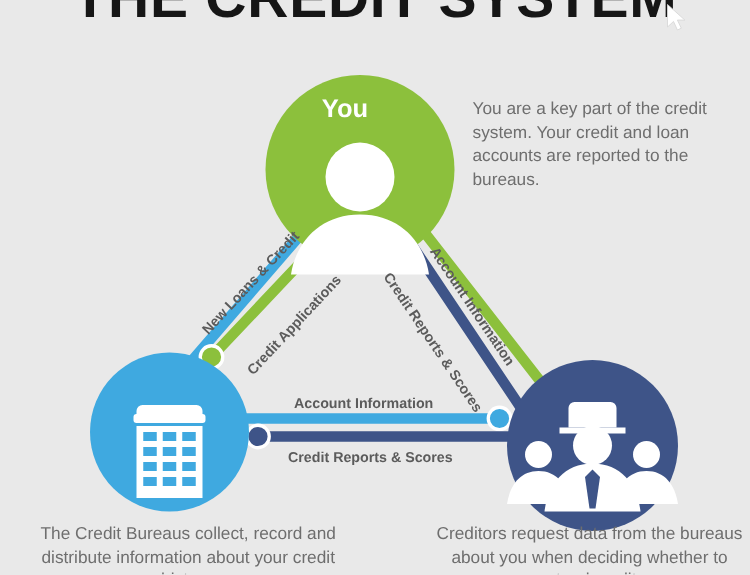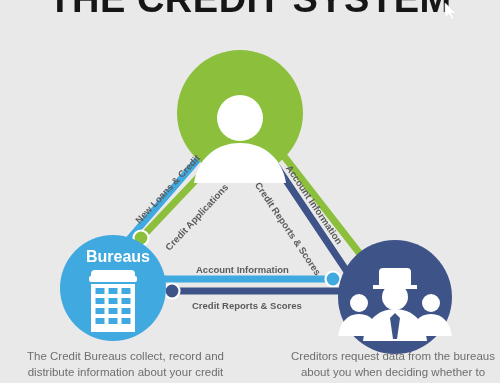--- a/index.html
+++ b/index.html
@@ -227,29 +227,30 @@
         <path d="M383 268 h24 a4 4 0 0 1 4 4 v13 h-32 v-13 a4 4 0 0 1 4 -4 z"></path>
         <circle cx="395" cy="297" r="13"></circle>
         <path d="M395 309 c-19 0 -30 14 -32 32 h64 c-2 -18 -13 -32 -32 -32 z"></path>
       </g>
       <g fill="#3e5488">
         <path d="M395 313 l5 5 l-3 21 h-4 l-3 -21 z"></path>
       </g>
     </g>
   </svg>
 
-  <div class="node-label" id="label-bureaus">Bureaus</div>
+  <div class="node-label" id="label-you">You</div>
 
   <div class="flow-label" id="flow-new-loans">New Loans &amp; Credit</div>
   <div class="flow-label" id="flow-credit-apps">Credit Applications</div>
   <div class="flow-label" id="flow-account-info-diag">Account Information</div>
   <div class="flow-label" id="flow-credit-reports-diag">Credit Reports &amp; Scores</div>
   <div class="flow-label" id="flow-account-info-h">Account Information</div>
   <div class="flow-label" id="flow-credit-reports-h">Credit Reports &amp; Scores</div>
 
+  <div class="body-text" id="text-you">You are a key part of the credit system. Your credit and loan accounts are reported to the bureaus.</div>
   <div class="body-text" id="text-bureaus">The Credit Bureaus collect, record and distribute information about your credit history.</div>
   <div class="body-text" id="text-creditors">Creditors request data from the bureaus about you when deciding whether to extend credit.</div>
 
   <svg id="cursor" viewBox="0 0 14 20">
     <path d="M1 1 L1 16 L5 12.3 L7.6 18 L10.2 16.8 L7.6 11.4 L12.6 11.4 Z" fill="#ffffff" stroke="#d8d8d8" stroke-width="0.6"></path>
   </svg>
 
 </div>
 
 </body></html>

